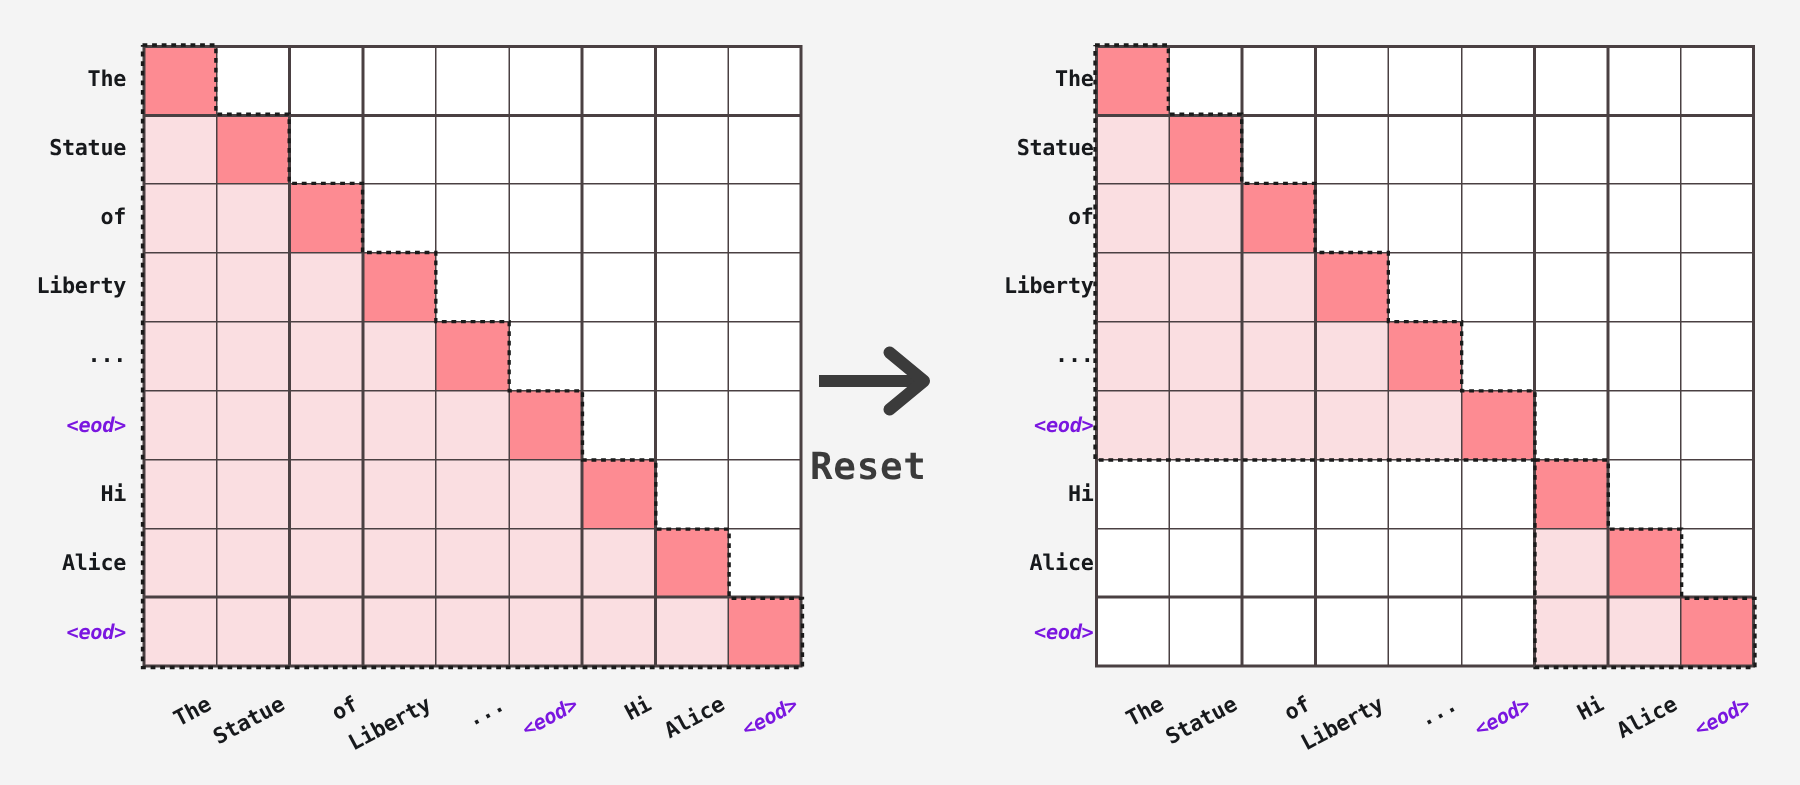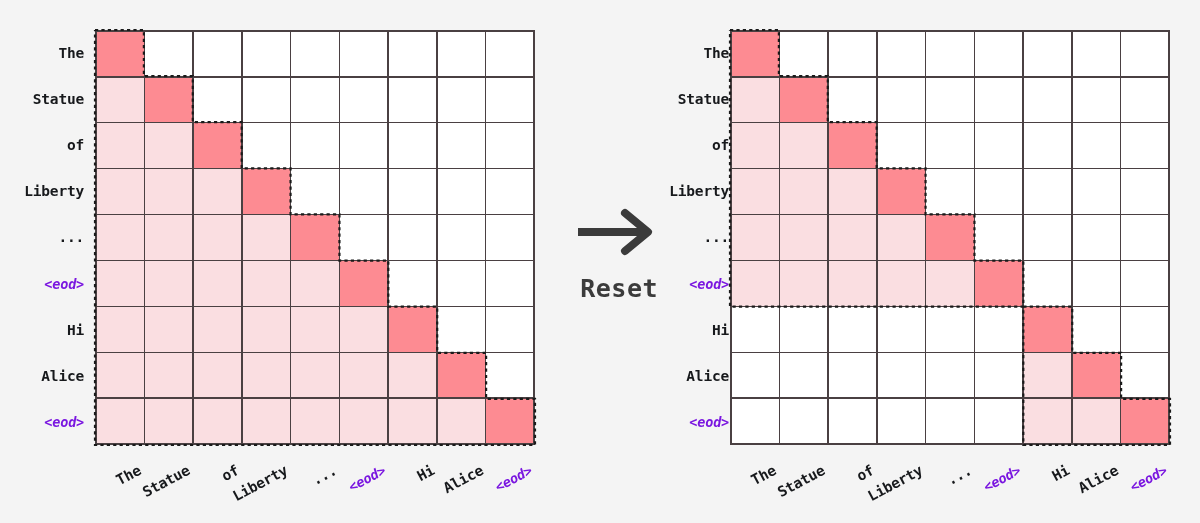--- a/index.html
+++ b/index.html
@@ -112,23 +112,23 @@
   .col-label.eod {
     color: #7a16e0;
     font-style: italic;
     font-size: 13.5px;
   }
 
   
   #reset-block {
     position: absolute;
     left: 540px;
-    top: 208px;
+    top: 230px;
     width: 118px;
-    text-align: right;
+    text-align: left;
   }
   #reset-label {
     margin-top: 14px;
     font-size: 25px;
     font-weight: bold;
     color: #3b3b3b;
     letter-spacing: 0.5px;
   }
 </style>
 </head>

